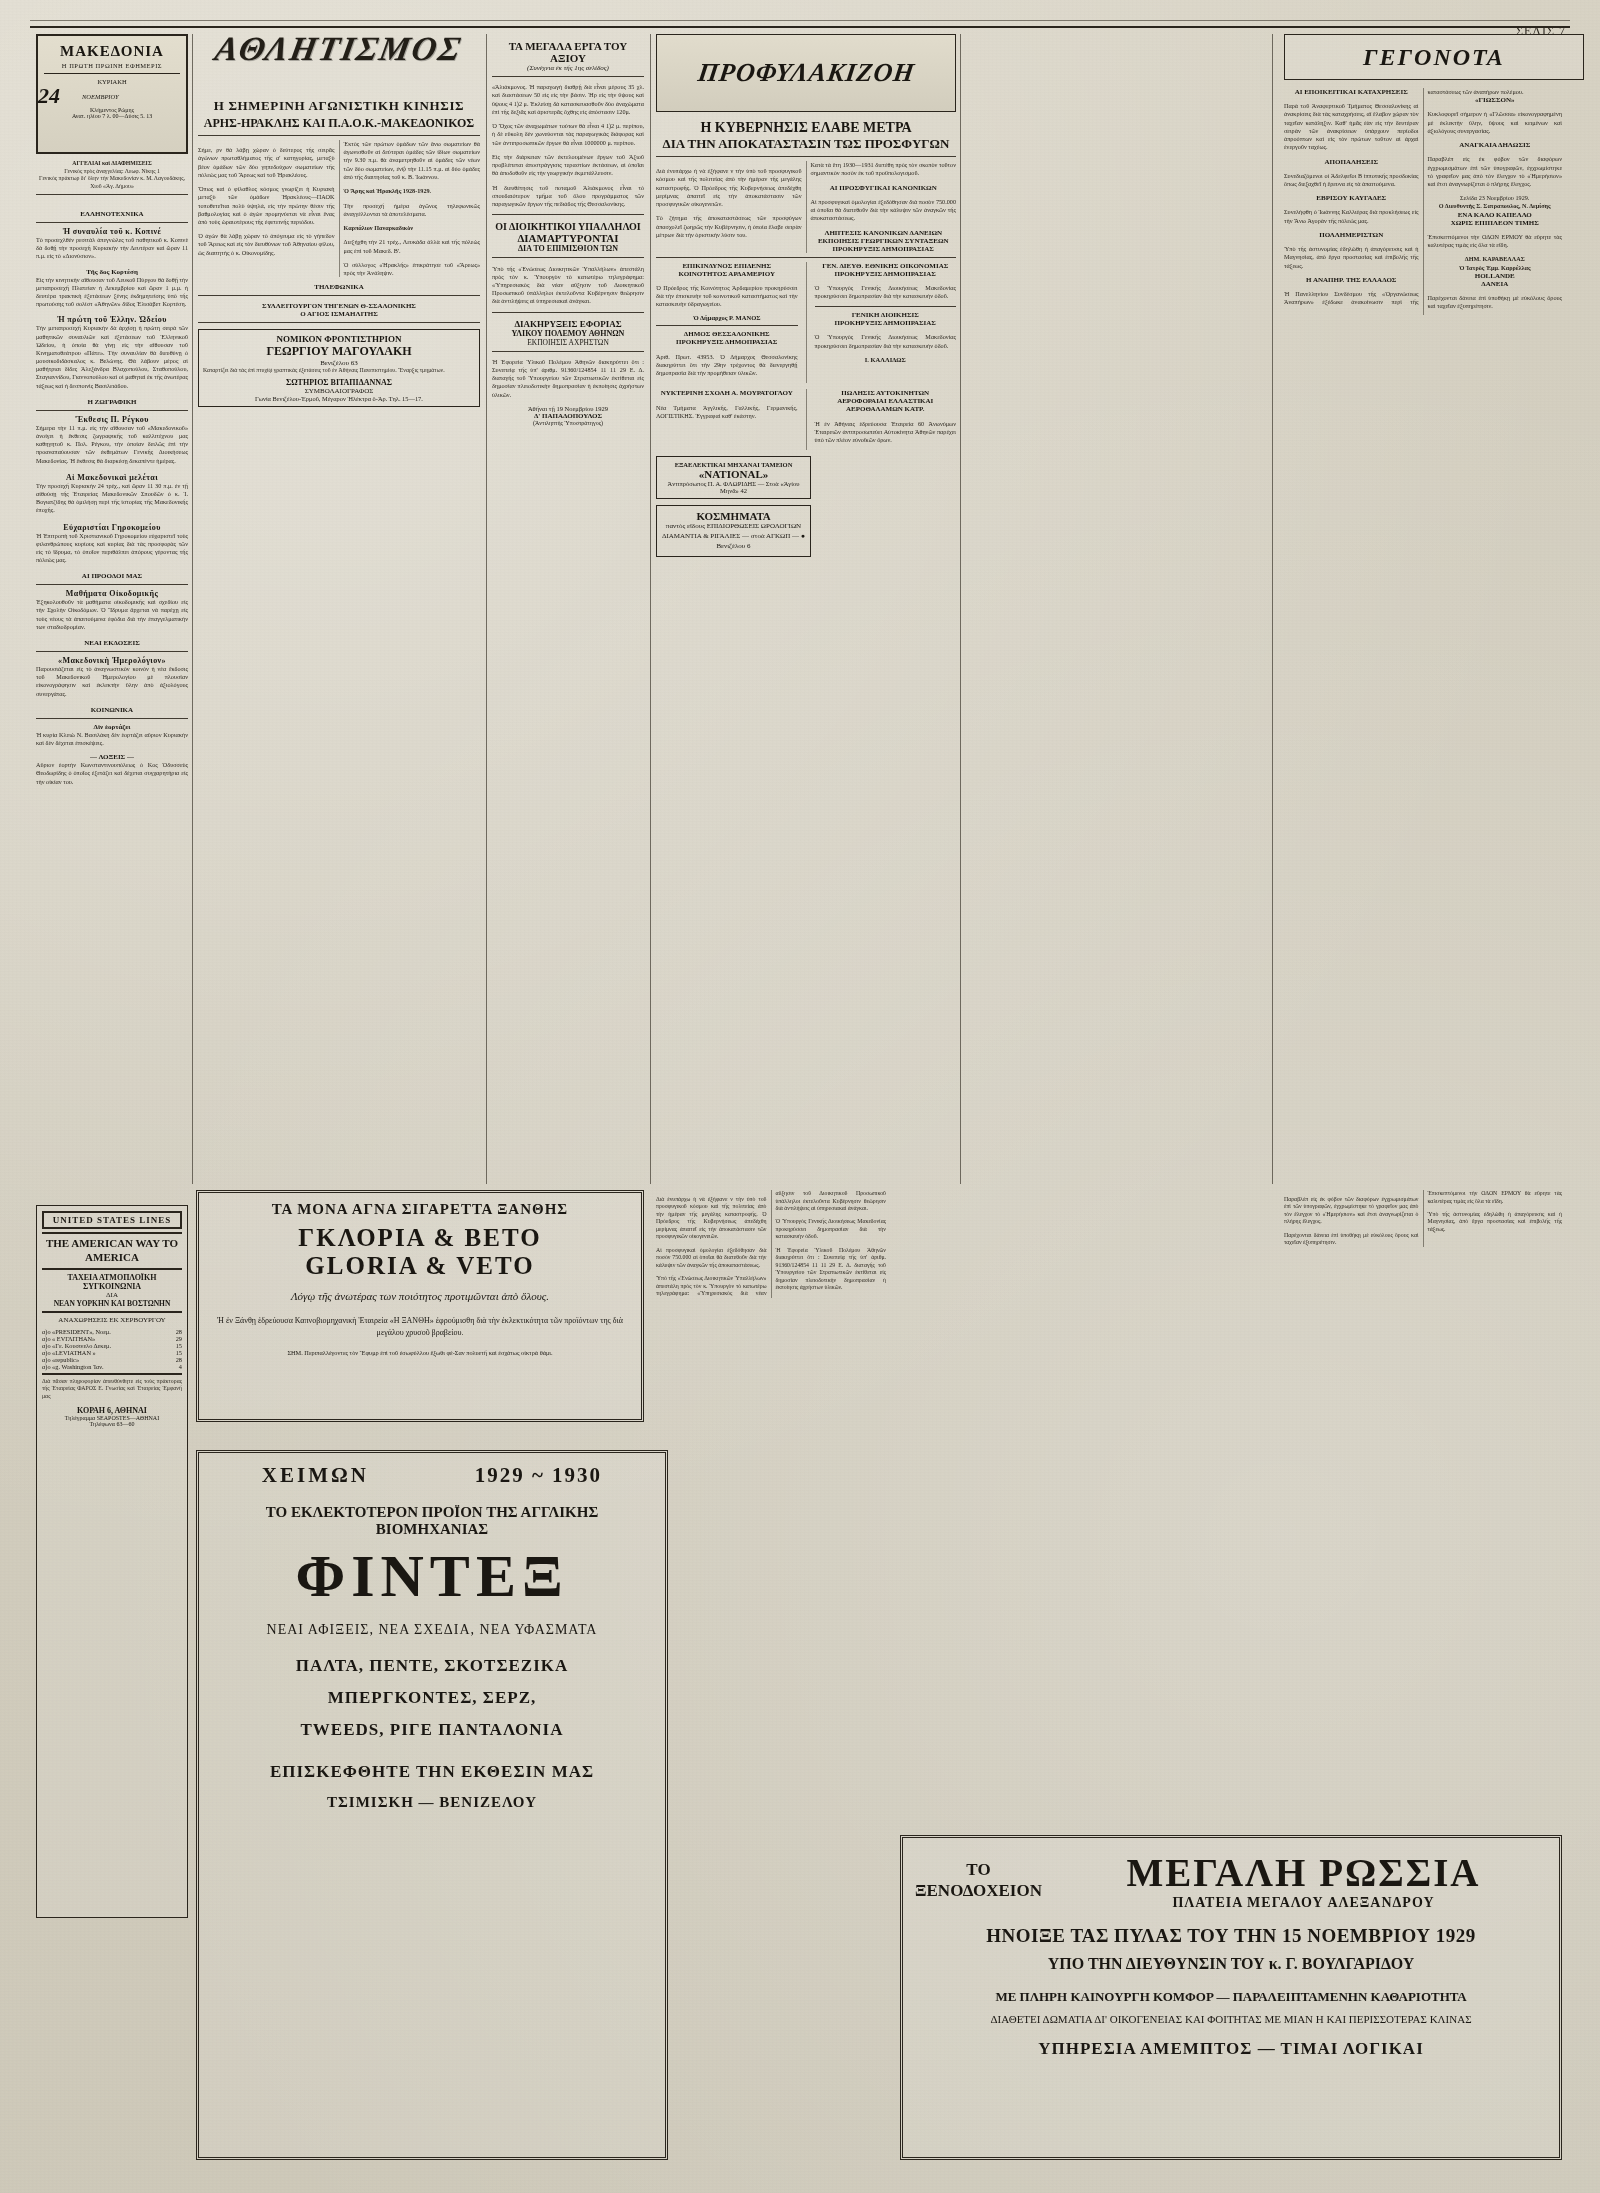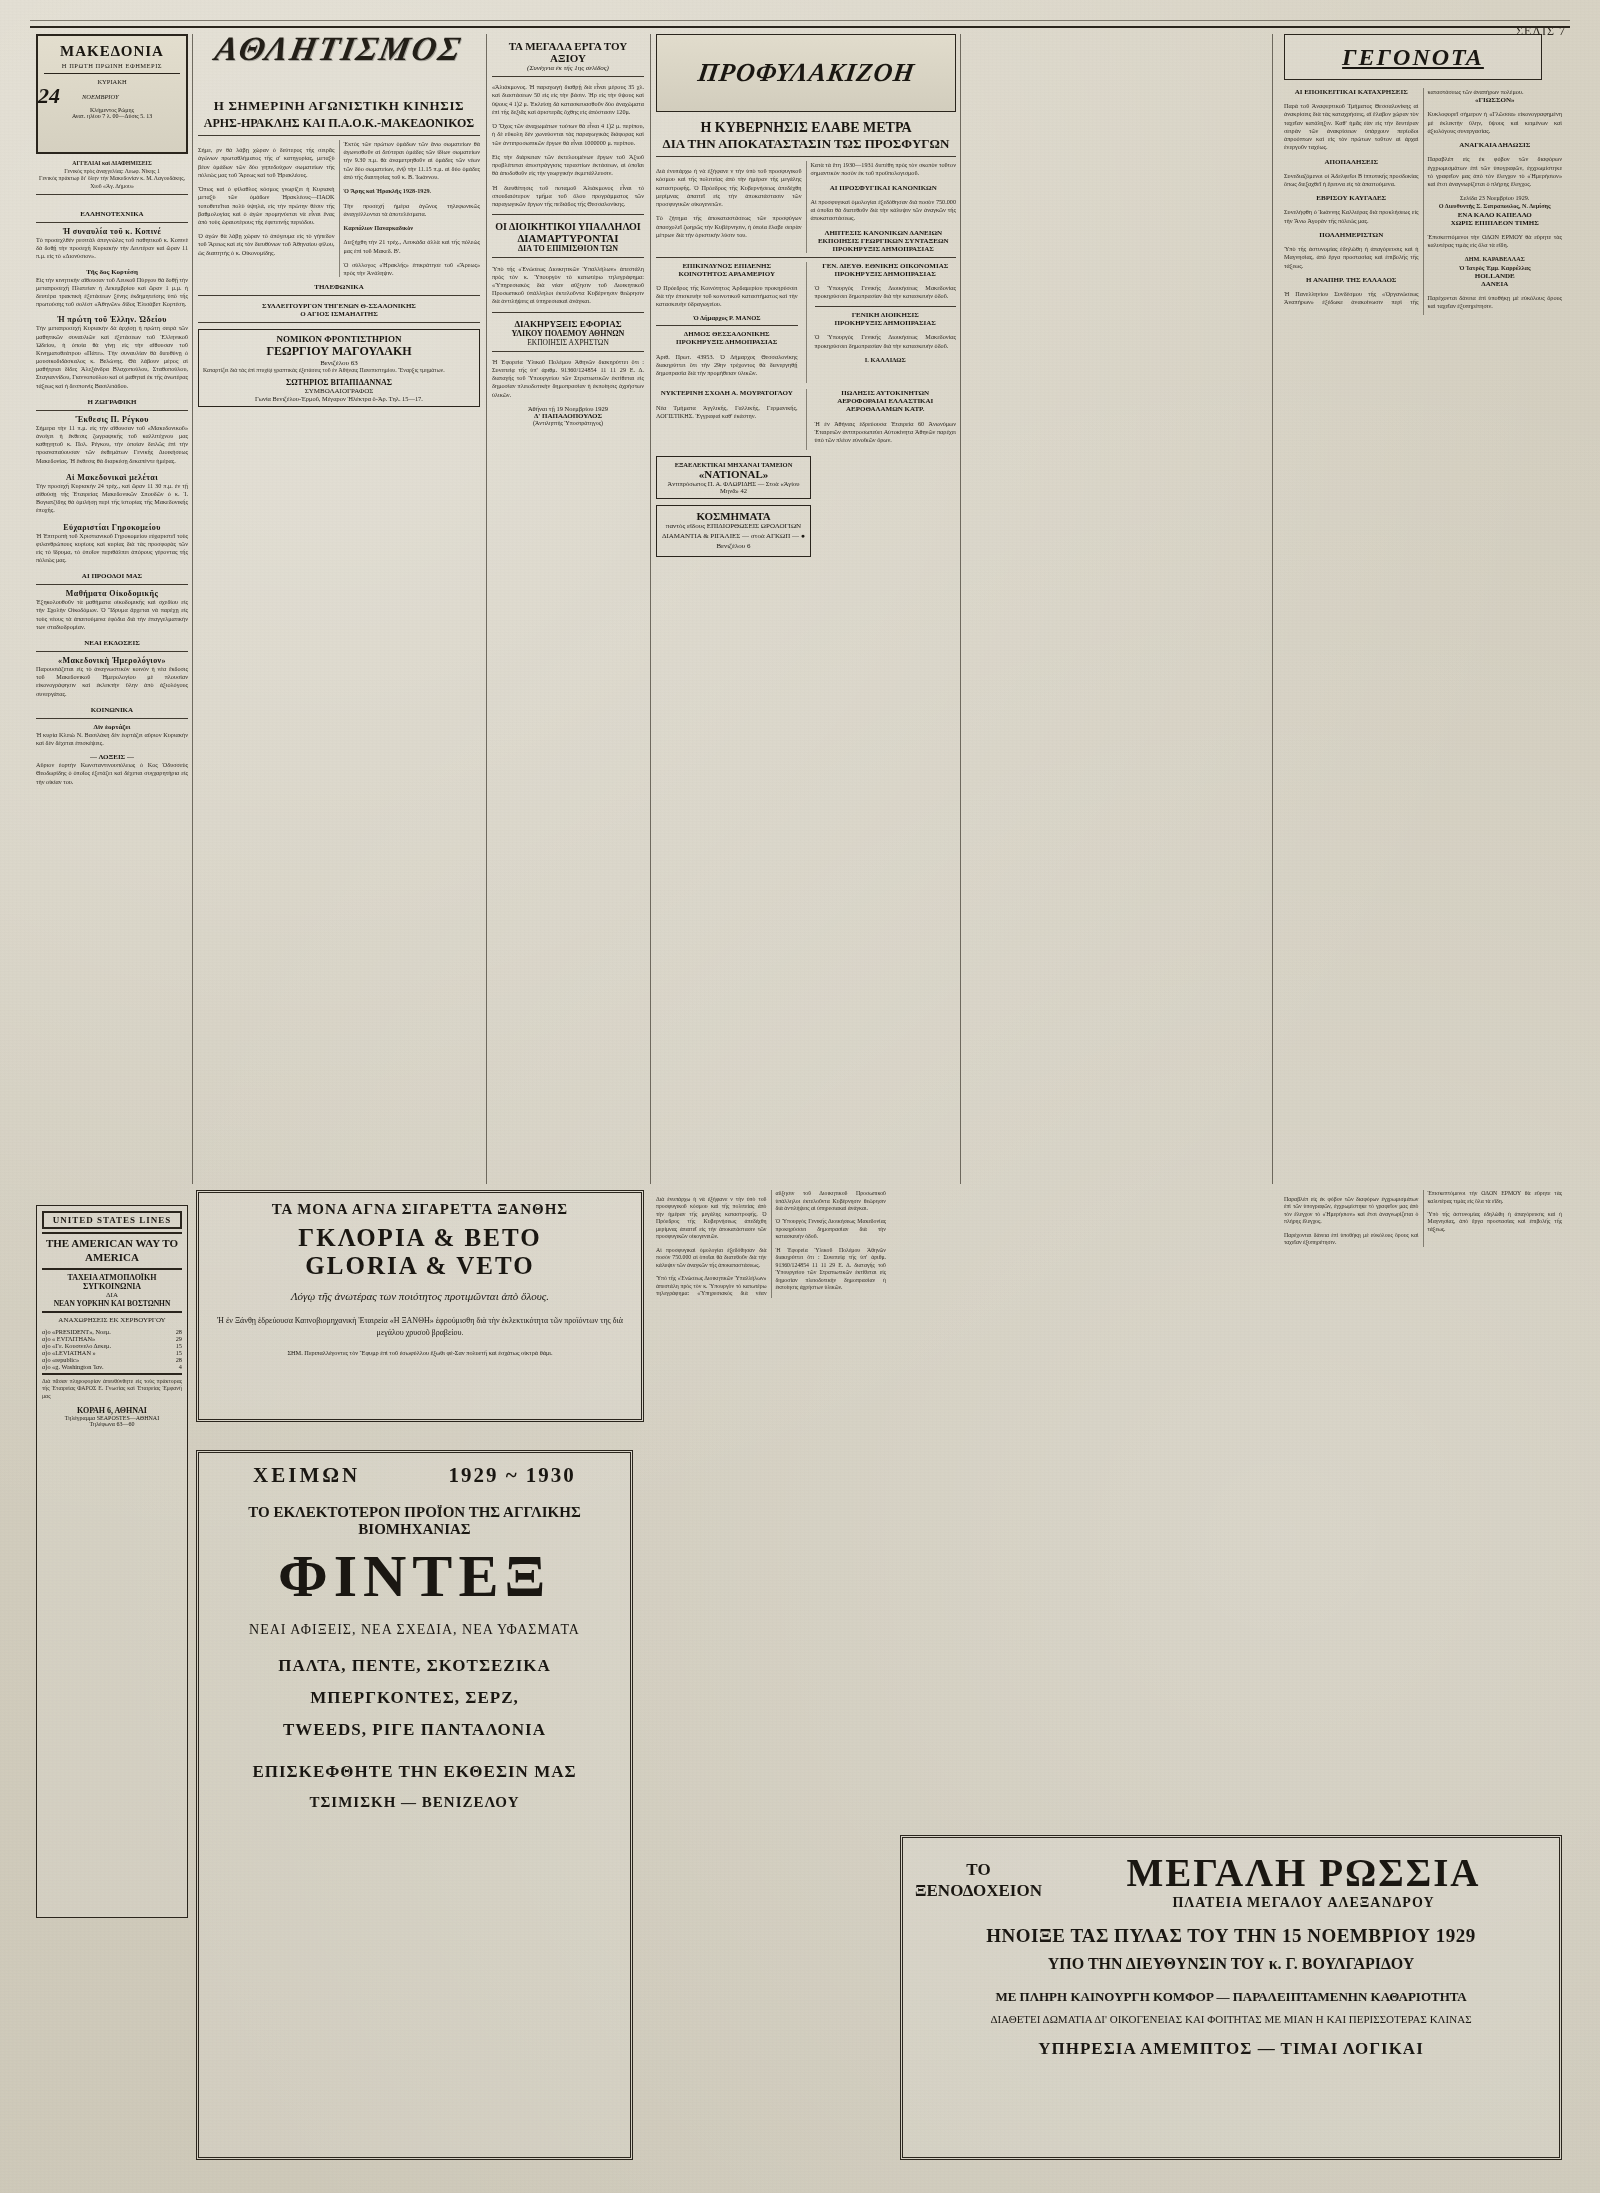--- a/index.html
+++ b/index.html
@@ -227,21 +227,21 @@
 
   <div class="ad dbl" style="left:196px;top:1190px;width:448px;height:232px;padding:8px;">
     <div class="center bold" style="font-size:15px;letter-spacing:1px;">ΤΑ ΜΟΝΑ ΑΓΝΑ ΣΙΓΑΡΕΤΤΑ ΞΑΝΘΗΣ</div>
     <div class="center bold" style="font-size:25px;letter-spacing:2px;margin-top:6px;">ΓΚΛΟΡΙΑ &amp; ΒΕΤΟ</div>
     <div class="center bold" style="font-size:25px;letter-spacing:2px;">GLORIA &amp; VETO</div>
     <div class="center it" style="font-size:11px;margin-top:8px;line-height:1.5;">Λόγῳ τῆς ἀνωτέρας των ποιότητος προτιμῶνται ἀπὸ ὅλους.</div>
     <div class="center" style="font-size:8px;margin-top:10px;line-height:1.5;">Ἡ ἐν Ξάνθῃ ἑδρεύουσα Καπνοβιομηχανικὴ Ἑταιρεία «Η ΞΑΝΘΗ» ἐφρούμισθη διὰ τὴν ἐκλεκτικότητα τῶν προϊόντων της διὰ μεγάλου χρυσοῦ βραβείου.</div>
     <div class="center" style="font-size:6.3px;margin-top:10px;">ΣΗΜ. Περιπαλλέγοντες τὸν Ἔφυμρ ἐπὶ τοῦ ἐσωφύλλου ἔξωθι φέ-Σαν πολυετῆ καὶ ἐσχάτως οἰκτρὰ θάμι.</div>
   </div>
 
-  <div class="ad dbl" style="left:196px;top:1450px;width:437px;height:710px;padding:10px;">
+  <div class="ad dbl" style="left:196px;top:1450px;width:472px;height:710px;padding:10px;">
     <div style="display:flex;justify-content:space-around;align-items:center;">
       <div class="bold" style="font-size:21px;letter-spacing:3px;">ΧΕΙΜΩΝ</div>
       <div class="bold" style="font-size:21px;letter-spacing:2px;">1929 ~ 1930</div>
     </div>
     <div class="center bold" style="font-size:15px;margin-top:16px;">ΤΟ ΕΚΛΕΚΤΟΤΕΡΟΝ ΠΡΟΪΟΝ ΤΗΣ ΑΓΓΛΙΚΗΣ ΒΙΟΜΗΧΑΝΙΑΣ</div>
     <div class="center bold" style="font-size:60px;letter-spacing:6px;margin-top:8px;line-height:1;">ΦΙΝΤΕΞ</div>
     <div class="center" style="font-size:14px;margin-top:16px;letter-spacing:1px;">ΝΕΑΙ ΑΦΙΞΕΙΣ, ΝΕΑ ΣΧΕΔΙΑ, ΝΕΑ ΥΦΑΣΜΑΤΑ</div>
     <div class="center bold" style="font-size:17px;margin-top:18px;letter-spacing:1px;">ΠΑΛΤΑ, ΠΕΝΤΕ, ΣΚΟΤΣΕΖΙΚΑ</div>
     <div class="center bold" style="font-size:17px;margin-top:12px;letter-spacing:1px;">ΜΠΕΡΓΚΟΝΤΕΣ, ΣΕΡΖ,</div>
     <div class="center bold" style="font-size:17px;margin-top:12px;letter-spacing:1px;">TWEEDS, ΡΙΓΕ ΠΑΝΤΑΛΟΝΙΑ</div>
@@ -335,21 +335,21 @@
     </div>
     <div class="box" style="padding:4px;margin-top:6px;width:145px;">
       <div class="center bold" style="font-size:11px;">ΚΟΣΜΗΜΑΤΑ</div>
       <div class="center" style="font-size:7px;line-height:1.4;">παντὸς εἴδους ΕΠΙΔΙΟΡΘΩΣΕΙΣ ΩΡΟΛΟΓΙΩΝ ΔΙΑΜΑΝΤΙΑ &amp; ΡΙΓΑΛΙΕΣ — στοὰ ΑΓΚΩΠ — ● Βενιζέλου 6</div>
     </div>
   </div>
 
   <div class="vrule" style="left:960px;top:34px;height:1150px;"></div>
   <div class="vrule" style="left:1272px;top:34px;height:1150px;"></div>
 
-  <div class="ad box" style="left:1284px;top:34px;width:258px;height:46px;display:flex;align-items:center;justify-content:center;text-decoration:underline;">
+  <div class="ad box" style="left:1284px;top:34px;width:300px;height:46px;display:flex;align-items:center;justify-content:center;">
     <span class="bold it" style="font-size:24px;letter-spacing:2px;">ΓΕΓΟΝΟΤΑ</span>
   </div>
   <div class="col" style="left:1284px;top:88px;width:278px;">
     <div class="col2">
       <div>
         <div class="sub2">ΑΙ ΕΠΟΙΚΕΙΤΙΚΑΙ ΚΑΤΑΧΡΗΣΕΙΣ</div>
         <p class="tiny">Παρὰ τοῦ Ἀναφερτικοῦ Τμήματος Θεσσαλονίκης αἱ ἀνακρίσεις διὰ τὰς καταχρήσεις, αἳ ἔλαβον χώραν τὸν ταχεῖαν κατάληξιν. Καθ' ἡμᾶς ἐὰν εἰς τὴν δευτέραν σειρὰν τῶν ἀνακρίσεων ὑπάρχουν περίοδοι ἀπροόπτων καὶ εἰς τὸν πρώτων τοῦτον αἱ ἀρχαὶ ἐνεργοῦν ταχέως.</p>
       </div>
       <div>
         <div class="sub2">ΑΠΟΠΑΛΗΣΕΙΣ</div>

